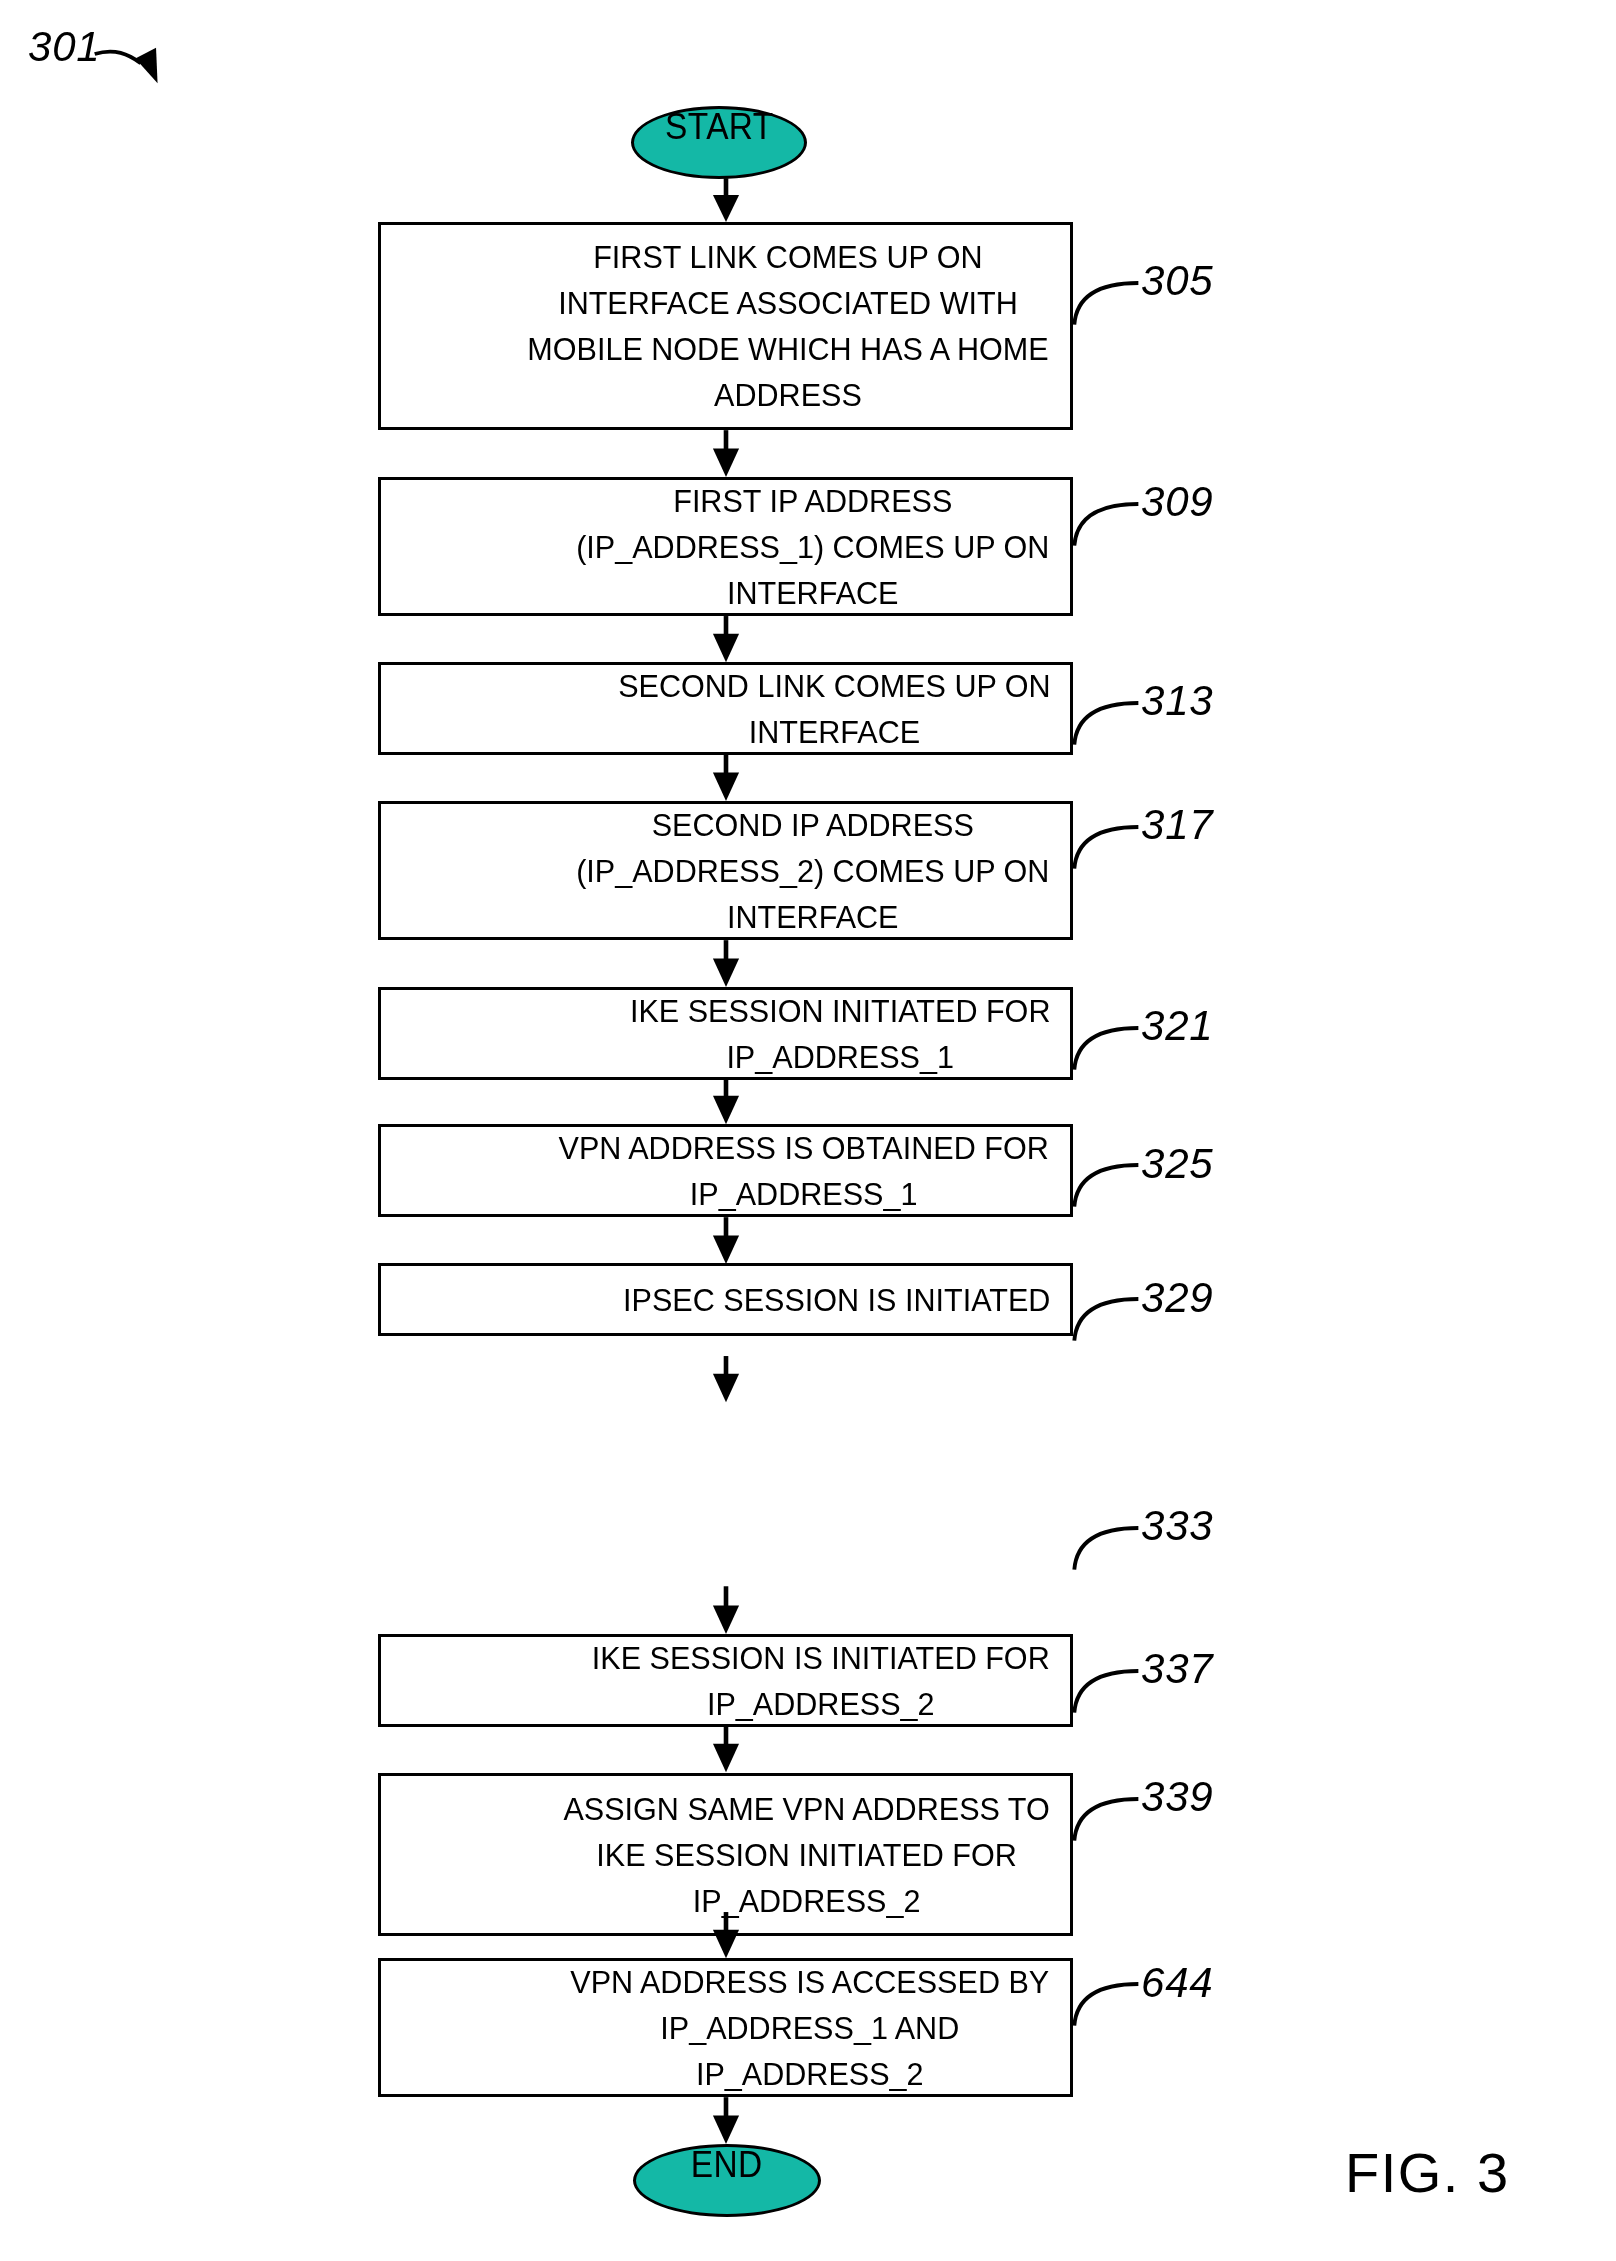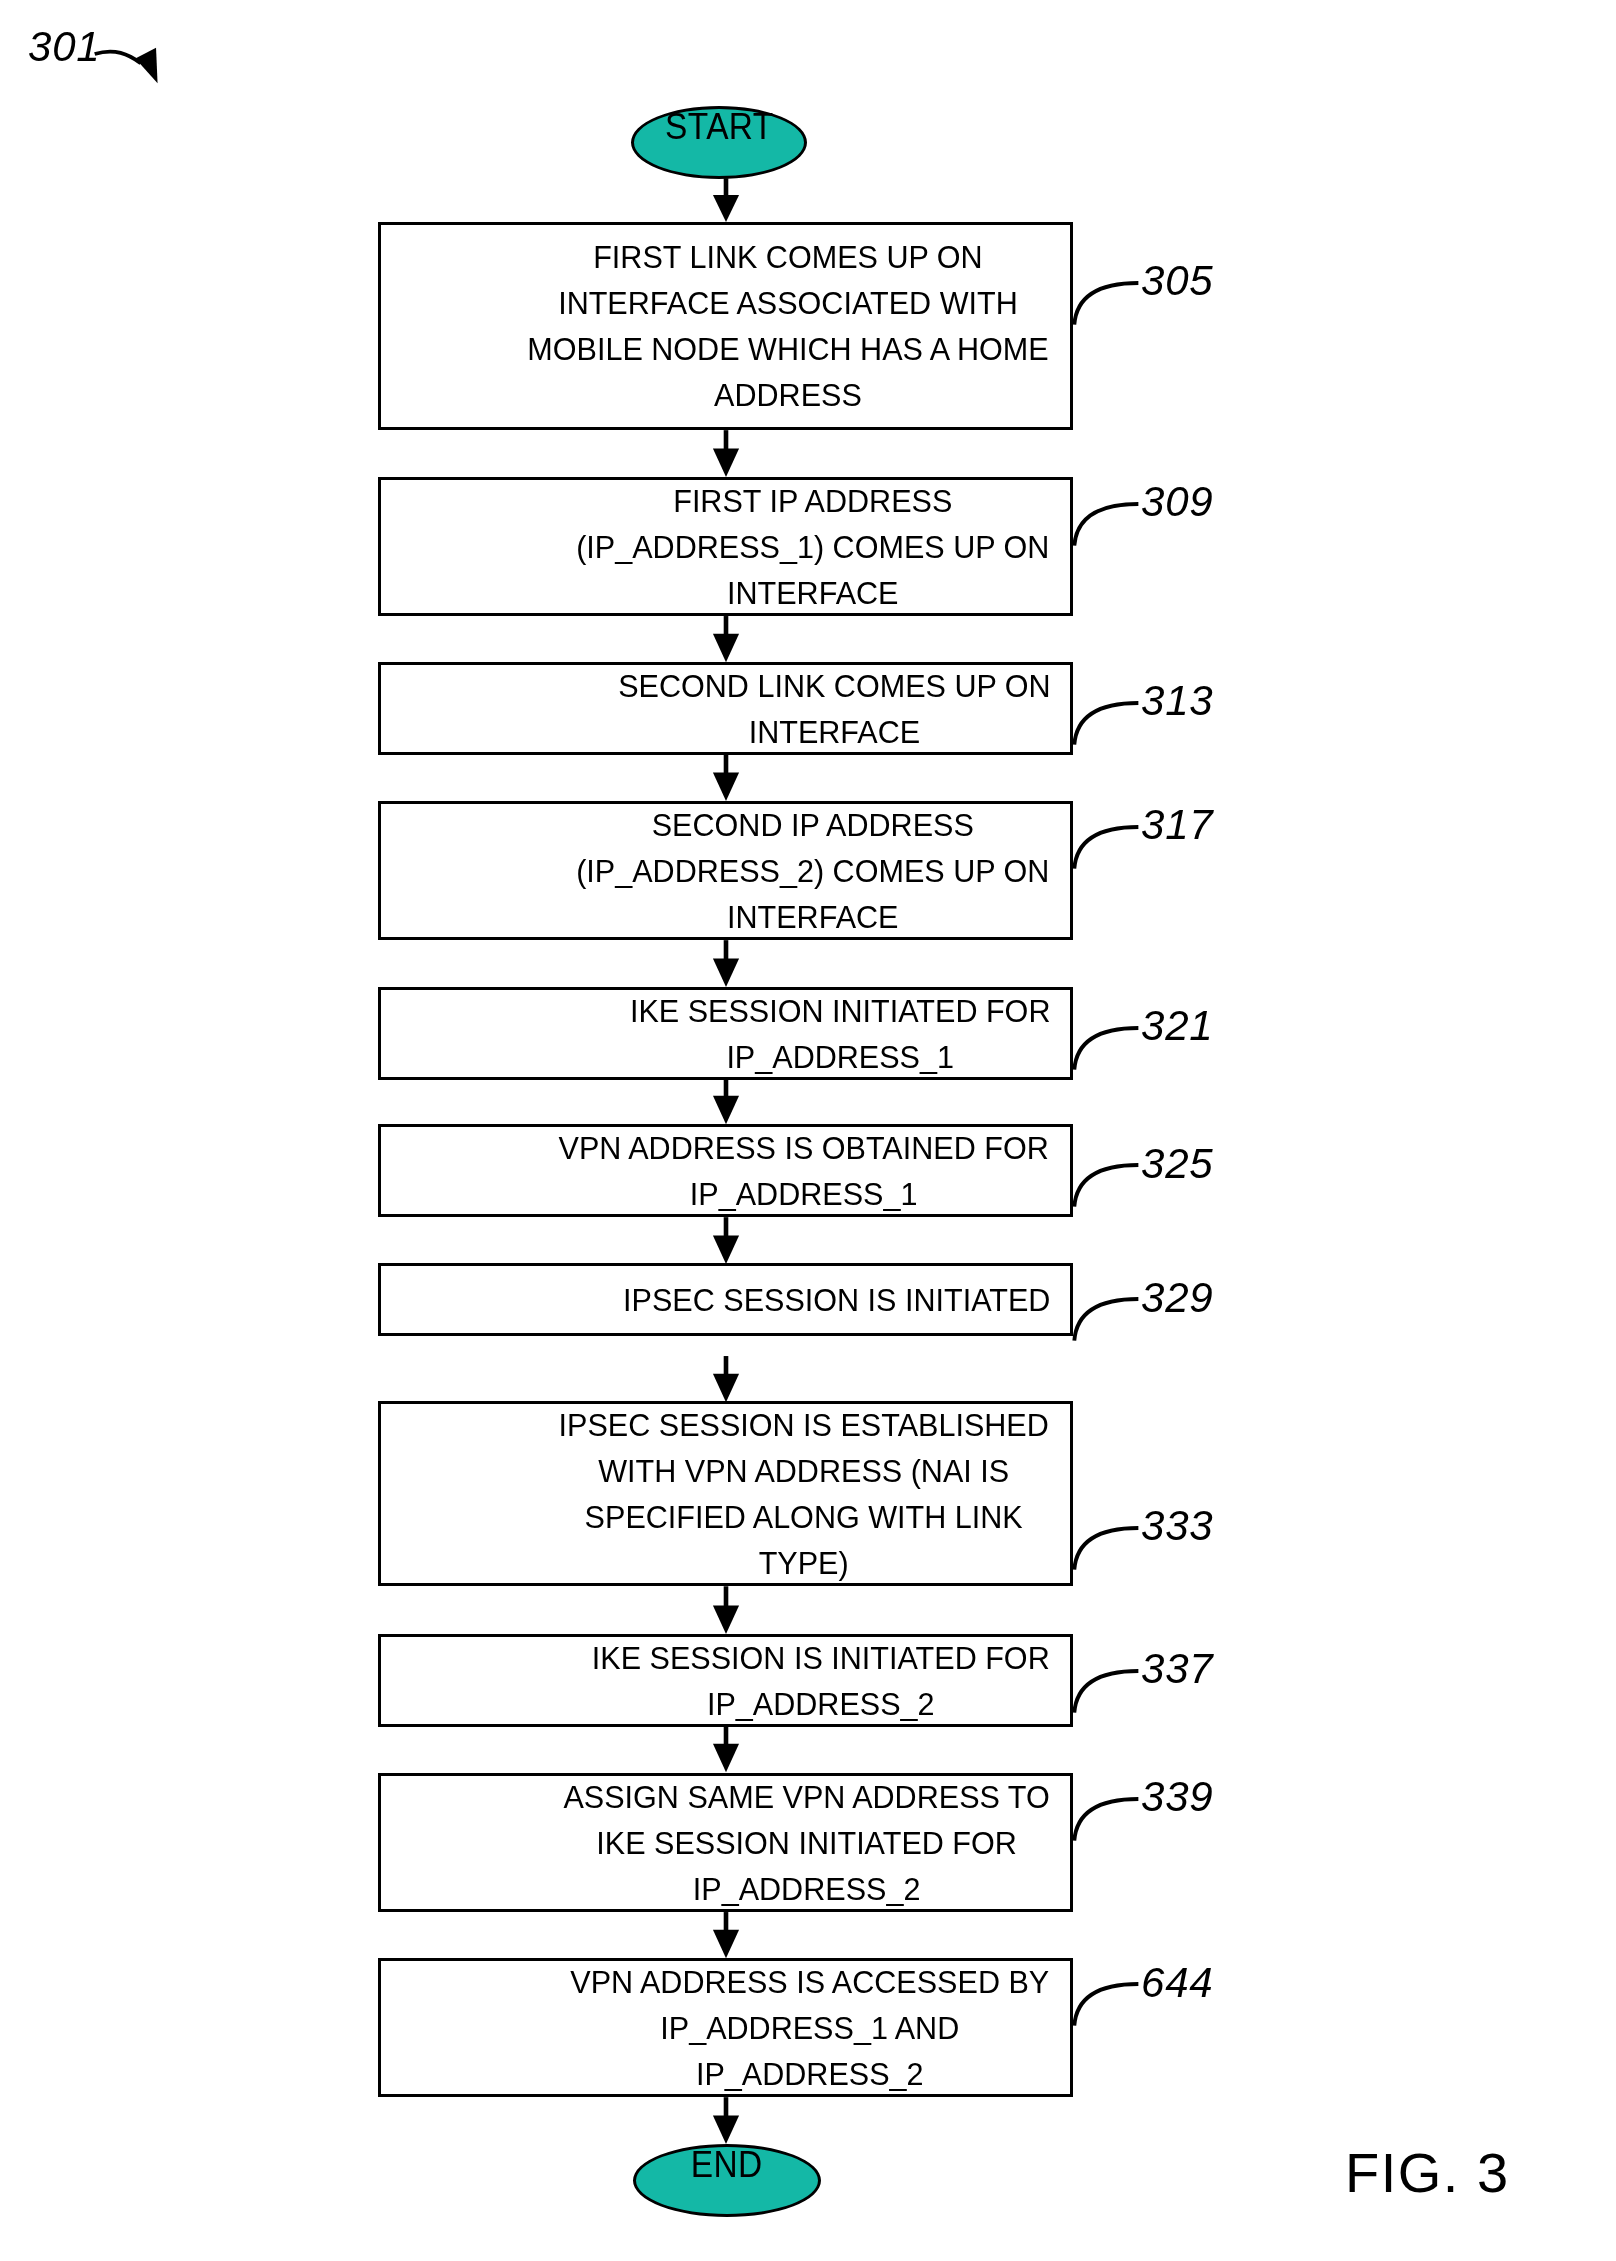--- a/index.html
+++ b/index.html
@@ -219,26 +219,20 @@
   <svg class="leader" style="left:1072px; top:1288px;" width="71" height="56" viewBox="0 0 92 72">
     <path d="M 3 68 C 6 28 40 14 86 14" stroke="#000" stroke-width="5" fill="none"></path>
   </svg>
   <div class="refnum" style="left:1141px; top:1277px;">329</div>
 
   <svg class="arrow" style="left:706px; top:1356px;" width="40" height="47" viewBox="0 0 52 61">
     <line x1="26" y1="0" x2="26" y2="25" stroke="#000" stroke-width="6"></line>
     <path d="M 9 23 L 43 23 L 26 60 Z" fill="#000"></path>
   </svg>
 
-  <div class="step" style="left:378px; top:1401px; width:695px; height:185px;">
-    <div class="steptext">IPSEC SESSION IS ESTABLISHED
-WITH VPN ADDRESS (NAI IS
-SPECIFIED ALONG WITH LINK
-TYPE)</div>
-  </div>
   <svg class="leader" style="left:1072px; top:1517px;" width="71" height="56" viewBox="0 0 92 72">
     <path d="M 3 68 C 6 28 40 14 86 14" stroke="#000" stroke-width="5" fill="none"></path>
   </svg>
   <div class="refnum" style="left:1141px; top:1505px;">333</div>
 
   <svg class="arrow" style="left:706px; top:1586px;" width="40" height="49" viewBox="0 0 52 63">
     <line x1="26" y1="0" x2="26" y2="27" stroke="#000" stroke-width="6"></line>
     <path d="M 9 25 L 43 25 L 26 62 Z" fill="#000"></path>
   </svg>
 
@@ -249,21 +243,21 @@
   <svg class="leader" style="left:1072px; top:1660px;" width="71" height="56" viewBox="0 0 92 72">
     <path d="M 3 68 C 6 28 40 14 86 14" stroke="#000" stroke-width="5" fill="none"></path>
   </svg>
   <div class="refnum" style="left:1141px; top:1648px;">337</div>
 
   <svg class="arrow" style="left:706px; top:1727px;" width="40" height="46" viewBox="0 0 52 60">
     <line x1="26" y1="0" x2="26" y2="24" stroke="#000" stroke-width="6"></line>
     <path d="M 9 22 L 43 22 L 26 59 Z" fill="#000"></path>
   </svg>
 
-  <div class="step" style="left:378px; top:1773px; width:695px; height:139px;">
+  <div class="step" style="left:378px; top:1773px; width:695px; height:163px;">
     <div class="steptext">ASSIGN SAME VPN ADDRESS TO
 IKE SESSION INITIATED FOR
 IP_ADDRESS_2</div>
   </div>
   <svg class="leader" style="left:1072px; top:1788px;" width="71" height="56" viewBox="0 0 92 72">
     <path d="M 3 68 C 6 28 40 14 86 14" stroke="#000" stroke-width="5" fill="none"></path>
   </svg>
   <div class="refnum" style="left:1141px; top:1776px;">339</div>
 
   <svg class="arrow" style="left:706px; top:1912px;" width="40" height="47" viewBox="0 0 52 61">

